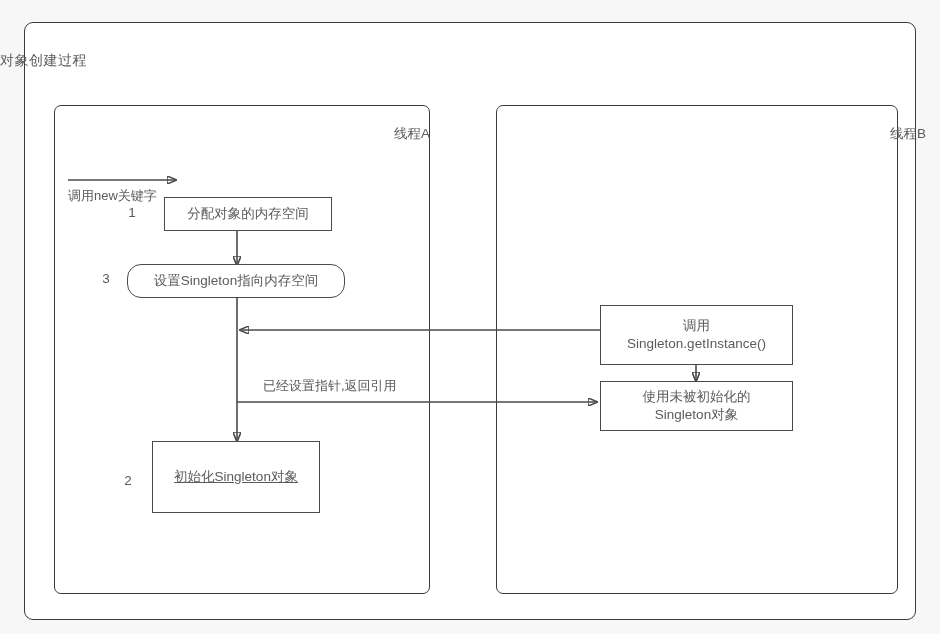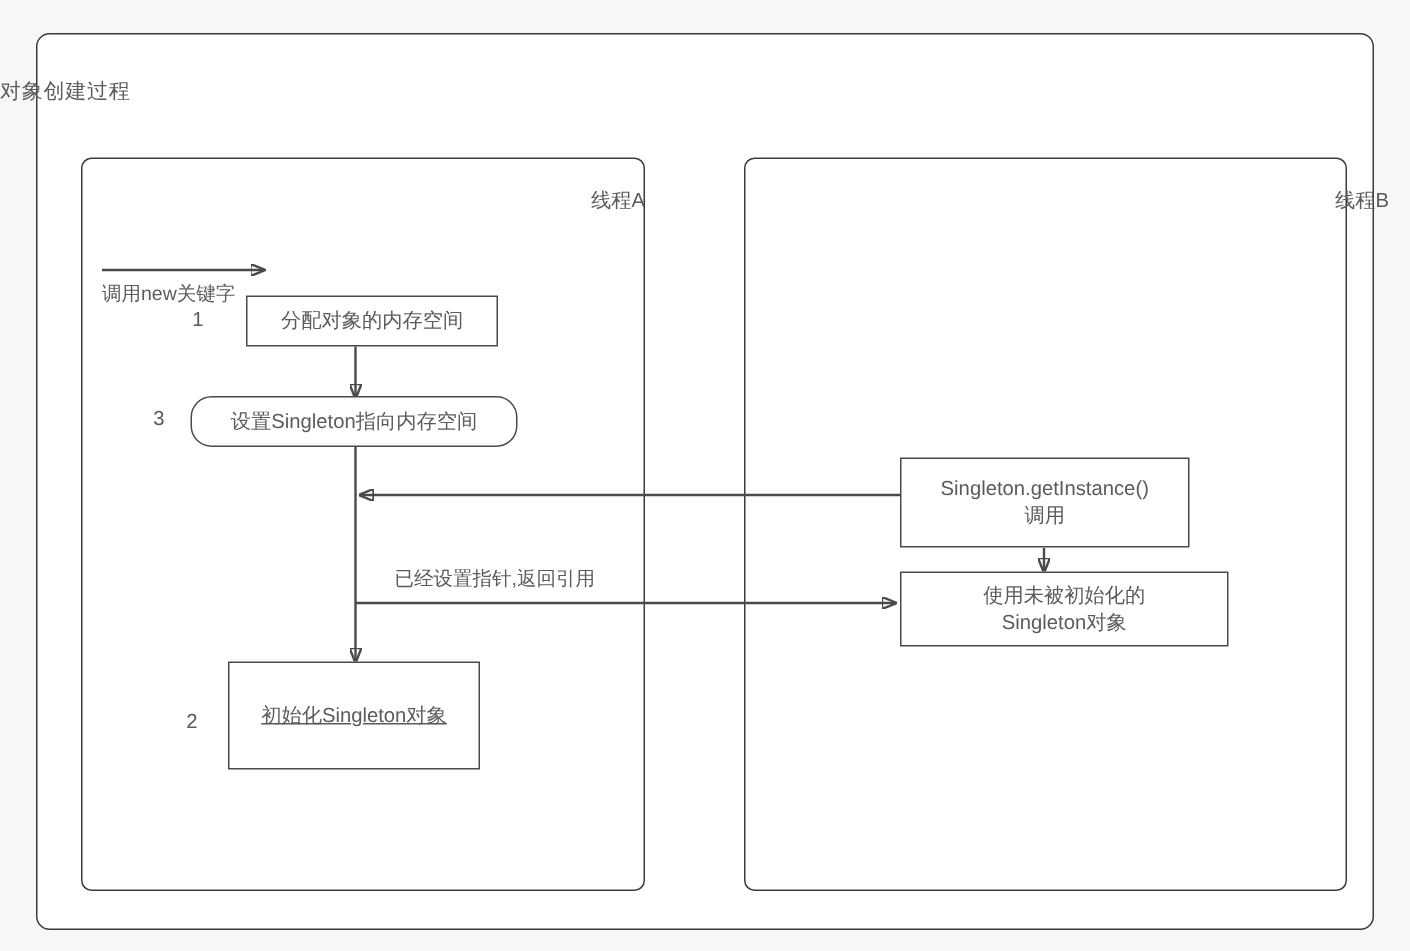--- a/index.html
+++ b/index.html
@@ -134,25 +134,25 @@
   <div class="node" style="left:164px; top:197px; width:168px; height:34px;">分配对象的内存空间</div>
 
   <div class="step-num" style="left:96px; top:271px;">3</div>
   <div class="node" style="left:127px; top:264px; width:218px; height:34px;border-radius:14px;">设置Singleton指向内存空间</div>
 
   <div class="step-num" style="left:118px; top:473px;">2</div>
   <div class="node" style="left:152px; top:441px; width:168px; height:72px;text-decoration:underline;">初始化Singleton对象</div>
 
   <div class="node" style="left:600px; top:305px; width:193px; height:60px;">
     <div>
+      <div>调用</div>
       <div>Singleton.getInstance()</div>
-      <div>调用</div>
     </div>
   </div>
 
-  <div class="node" style="left:600px; top:381px; width:219px; height:50px;">
+  <div class="node" style="left:600px; top:381px; width:193px; height:50px;">
     <div>
       <div>使用未被初始化的</div>
       <div>Singleton对象</div>
     </div>
   </div>
 
 </div>
 
 </body></html>

